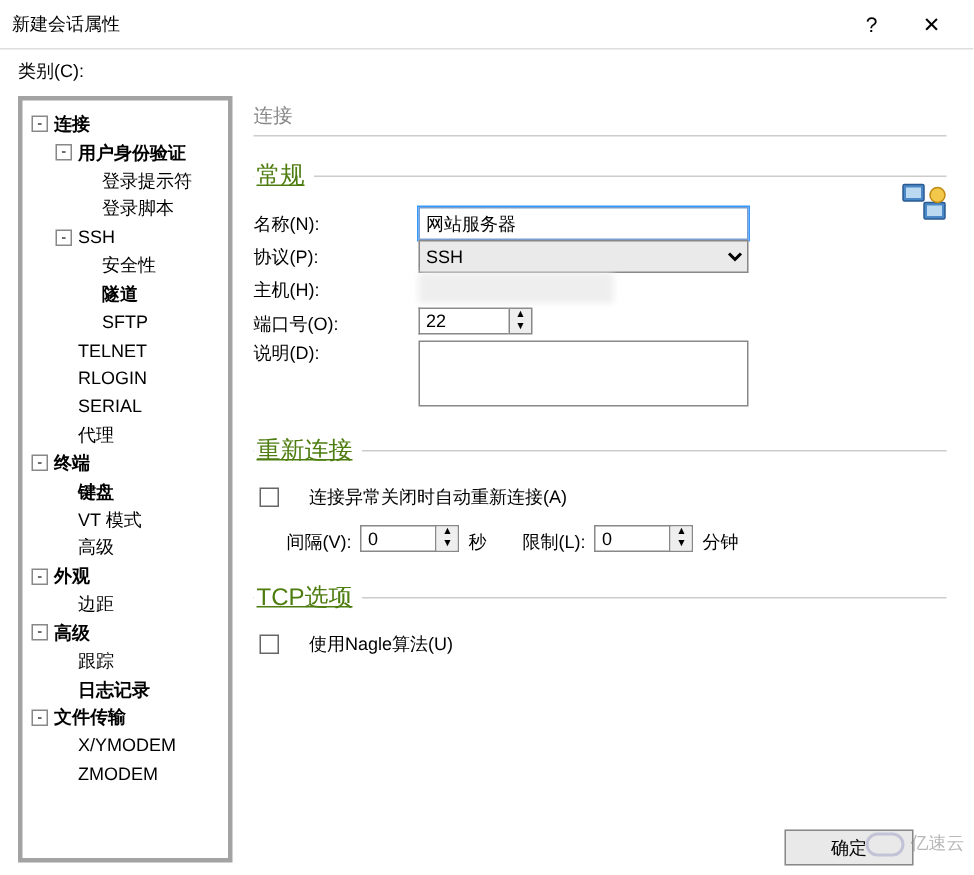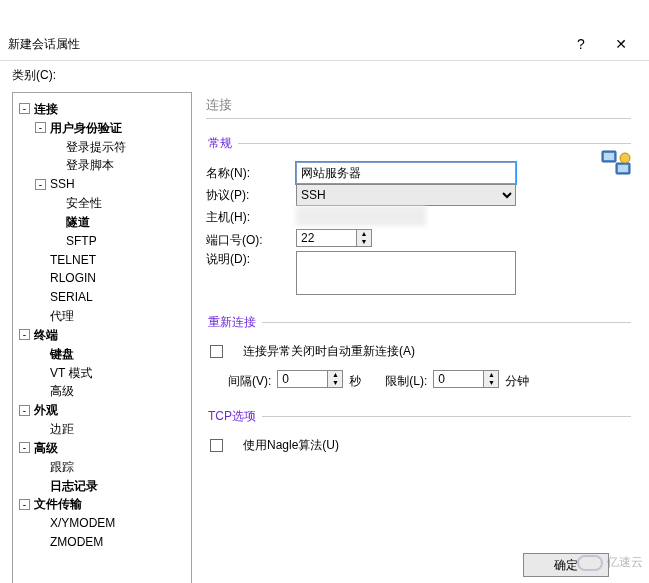--- a/index.html
+++ b/index.html
@@ -1,44 +1,44 @@
 <!DOCTYPE html>
 <html><head>
 <meta charset="utf-8">
 <style>
 * { box-sizing: border-box; font-family: "Microsoft YaHei", "SimSun", sans-serif; }
 body { margin: 0; background: #fff; font-size: 12px; color: #000; width: 649px; height: 583px; overflow: hidden; position: relative; }
 
-.titlebar { height: 30px; display: flex; align-items: center; padding: 16px 8px; border-bottom: 1px solid #ddd; margin-top: 28px; }
+.titlebar { height: 30px; display: flex; align-items: center; padding: 16px 8px; border-bottom: 1px solid #ddd; }
 .titlebar .title { flex: 1; font-size: 12px; }
 .titlebar .btn { width: 40px; text-align: center; font-size: 14px; cursor: default; }
 
 .category-label { padding: 6px 12px 4px; font-size: 12px; }
 
 .main { display: flex; height: calc(100% - 60px); }
 
-.tree-panel { width: 180px; border: 1px solid #a3a3a3; margin: 4px 0 8px 12px; padding: 6px 2px; overflow: auto; }
+.tree-panel { width: 143px; border: 3px solid #a3a3a3; margin: 4px 0 8px 12px; padding: 6px 2px; overflow: auto; }
 .tree ul { list-style: none; margin: 0; padding-left: 16px; }
 .tree > ul { padding-left: 4px; }
 .tree li { position: relative; line-height: 18px; white-space: nowrap; }
 .tree .toggle { display: inline-block; width: 11px; height: 11px; border: 1px solid #888; text-align: center; line-height: 9px; font-size: 10px; margin-right: 4px; vertical-align: middle; cursor: default; background: #fff; }
 .tree .spacer { display: inline-block; width: 15px; }
 .tree .lbl { vertical-align: middle; cursor: default; }
 .tree .bold { font-weight: bold; }
 
 .content { flex: 1; padding: 8px 18px 0 14px; position: relative; }
 .panel-heading { color: #888; font-size: 13px; height: 22px; }
 .hr-after { border-bottom: 1px solid #ccc; margin-bottom: 10px; }
 
 fieldset { border: 1px solid #ccc; border-left: none; border-right: none; border-bottom: none; margin: 16px 0 0 0; padding: 10px 0 0 0; position: relative; }
-fieldset legend { color: #6d28d9; font-size: 12px; padding-right: 6px; }
+fieldset legend { color: #4d7c0f; font-size: 16px; padding-right: 6px; text-decoration: underline; }
 
 .form-table { display: grid; grid-template-columns: 90px 1fr 60px; row-gap: 0; align-items: center; }
 .form-table .lab { color: #000; }
-.form-table .wide { grid-column: 2 / 3; }
+.form-table .wide { grid-column: 2 / 3; margin-left: 20px; }
 
 input.text { border: 1px solid #7a9ccf; height: 22px; padding: 1px 4px; width: 220px; font-size: 12px; }
 input.text.focused { outline: 1px solid #3399ff; }
 select.combo { border: 1px solid #888; height: 22px; width: 220px; font-size: 12px; background: #eaeaea; }
 .spin { display: inline-flex; align-items: flex-start; height: 22px; }
 .spin input { width: 60px; border: 1px solid #888; border-right: none; padding: 1px 4px; font-size: 12px; }
 .spin .spinbtns { width: 16px; display: flex; flex-direction: column; border: 1px solid #888; }
 .spin .spinbtns div { flex: 1; font-size: 7px; text-align: center; background: #eee; line-height: 8px; cursor: default; }
 textarea.desc { width: 220px; height: 44px; border: 1px solid #888; resize: none; font-size: 12px; }
 

